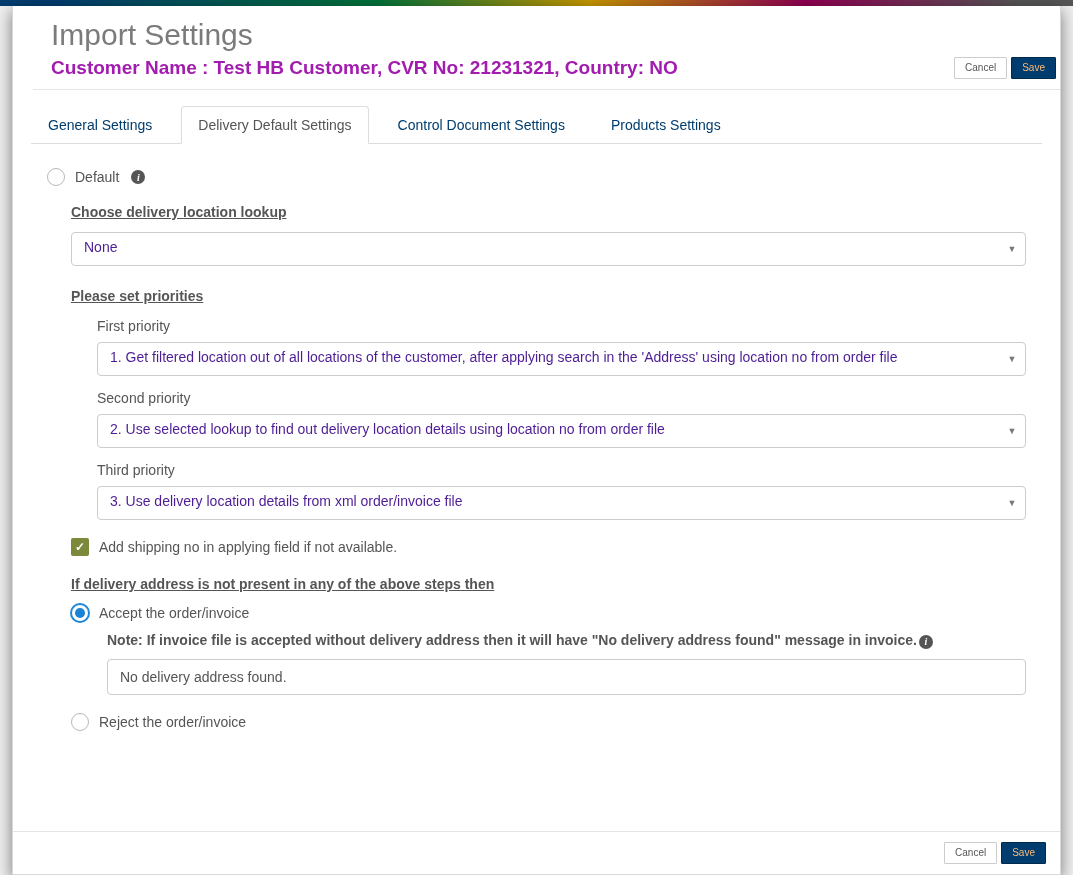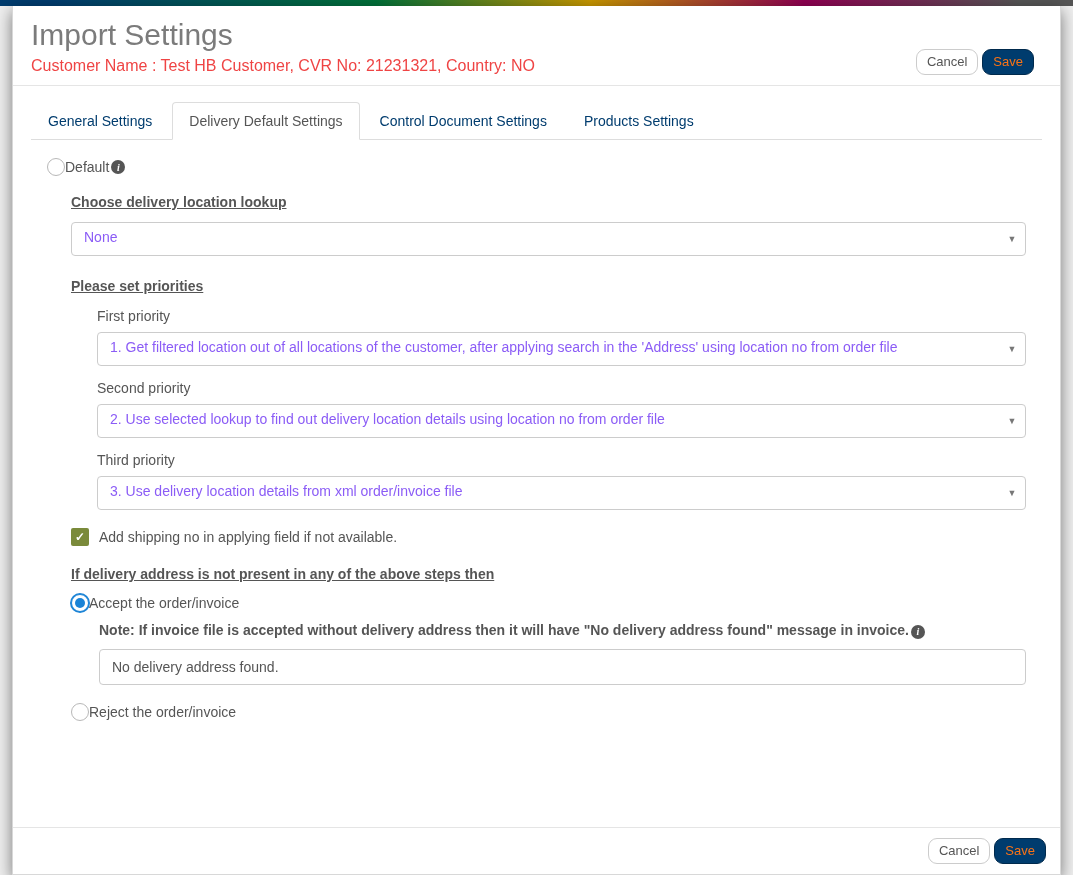--- a/index.html
+++ b/index.html
@@ -26,72 +26,73 @@
     left: 12px; right: 12px; top: 6px; bottom: 0;
     background: #fff;
     box-shadow: 0 5px 15px rgba(0,0,0,.5);
     border: 1px solid #d8d8d8;
     border-top: none;
     display: flex;
     flex-direction: column;
     overflow: hidden;
   }
   .modal-header {
-    padding: 12px 26px 10px 18px;
+    padding: 12px 4px 10px 18px;
     border-bottom: 1px solid #e5e5e5;
     display: flex;
     align-items: flex-start;
+    margin-left: 20px;
   }
   .modal-title {
     font-size: 30px;
     font-weight: 400;
     color: #7b7b7b;
     line-height: 1.1;
   }
   .modal-sub {
-    font-size: 16px;
-    color: #ef4444;
-    font-weight: 400;
+    font-size: 19px;
+    color: #a21caf;
+    font-weight: 700;
     margin-top: 6px;
   }
   .header-buttons {
     margin-left: auto;
     align-self: flex-end;
     display: flex;
     gap: 4px;
   }
   .btn {
     display: inline-block;
     padding: 3px 10px;
-    font-size: 13px;
-    border-radius: 9px;
+    font-size: 10px;
+    border-radius: 1px;
     cursor: pointer;
     border: 1px solid transparent;
     line-height: 1.4;
   }
   .btn-default {
     background: #fff;
     border-color: #ccc;
     color: #555;
   }
   .btn-primary {
     background: #003c6e;
     border-color: #002a4d;
-    color: #f97316;
+    color: #fdba74;
   }
   .modal-body {
     padding: 16px 18px;
     flex: 1;
     overflow: auto;
   }
   .tabs {
     border-bottom: 1px solid #ddd;
     display: flex;
-    gap: 3px;
-    margin-bottom: 18px;
+    gap: 12px;
+    margin-bottom: 24px;
   }
   .tab {
     padding: 10px 16px;
     font-size: 14px;
     color: #003c6e;
     cursor: pointer;
     border: 1px solid transparent;
     border-bottom: none;
     margin-bottom: -1px;
     border-radius: 4px 4px 0 0;
@@ -99,20 +100,21 @@
   .tab.active {
     color: #555;
     background: #fff;
     border-color: #ddd;
     border-bottom: 1px solid #fff;
   }
   .content { padding: 0 16px; }
   .radio-row {
     display: flex;
     align-items: center;
+    gap: 10px;
     margin-bottom: 16px;
   }
   .radio-outer {
     width: 18px; height: 18px;
     border: 1px solid #b8b8b8;
     border-radius: 50%;
     display: inline-flex;
     align-items: center;
     justify-content: center;
     background:#fff;
@@ -149,21 +151,21 @@
     font-weight: 400;
     color: #555;
     margin-top: 14px;
     margin-bottom: 8px;
   }
   .form-select {
     width: 100%;
     border: 1px solid #ccc;
     border-radius: 4px;
     background: #fff;
-    color: #8b5cf6;
+    color: #4c1d95;
     font-size: 14px;
     height: 34px;
     padding: 6px 28px 6px 12px;
     position: relative;
     cursor: pointer;
   }
   .select-wrap { position: relative; }
   .select-caret {
     position: absolute;
     right: 8px; top: 50%;
@@ -279,21 +281,21 @@
 
         <div class="sect-title" style="margin-top:20px;">If delivery address is not present in any of the above steps then</div>
 
         <div class="radio-row" style="margin-bottom:10px;">
           <span class="radio-outer checked focused">
               <span class="radio-inner"></span>
             </span>
           <span class="radio-label">Accept the order/invoice</span>
         </div>
 
-        <div style="margin-left:28px;">
+        <div style="margin-left:36px;">
           <div class="note">
             <span>Note: If invoice file is accepted without delivery address then it will have "No delivery address found" message in invoice.</span><span class="info-icon" style="margin-left:2px;">i</span>
           </div>
           <input class="form-input" value="No delivery address found." style="">
         </div>
 
         <div class="radio-row" style="margin-top:18px;">
           <span class="radio-outer"></span>
           <span class="radio-label">Reject the order/invoice</span>
         </div>

